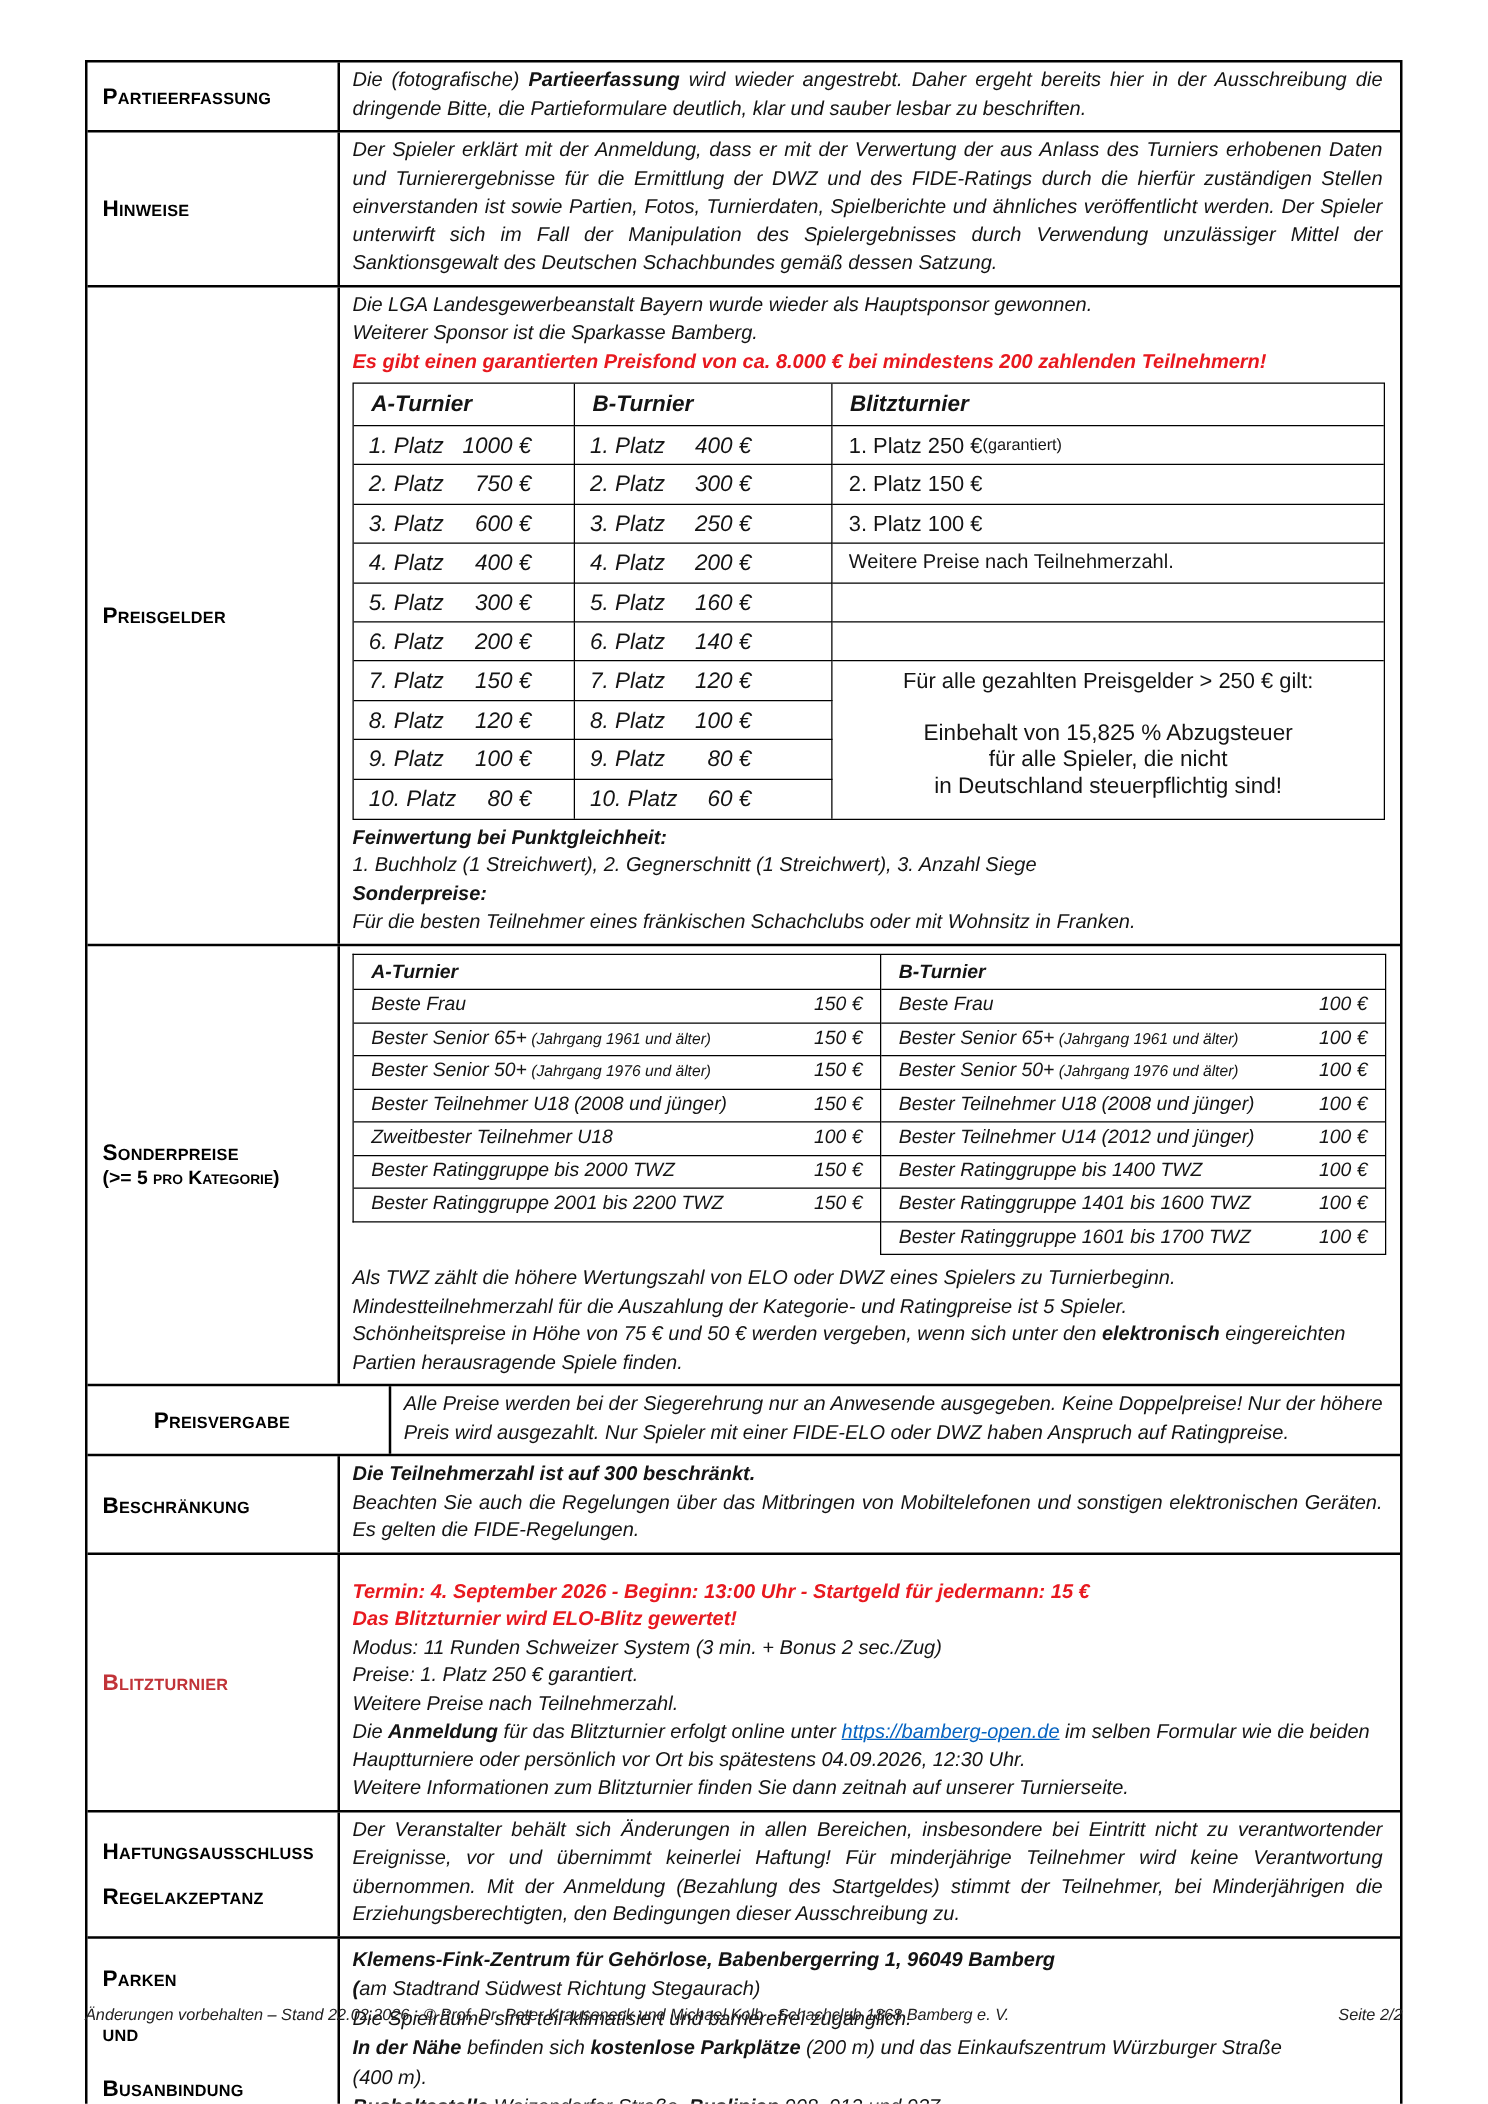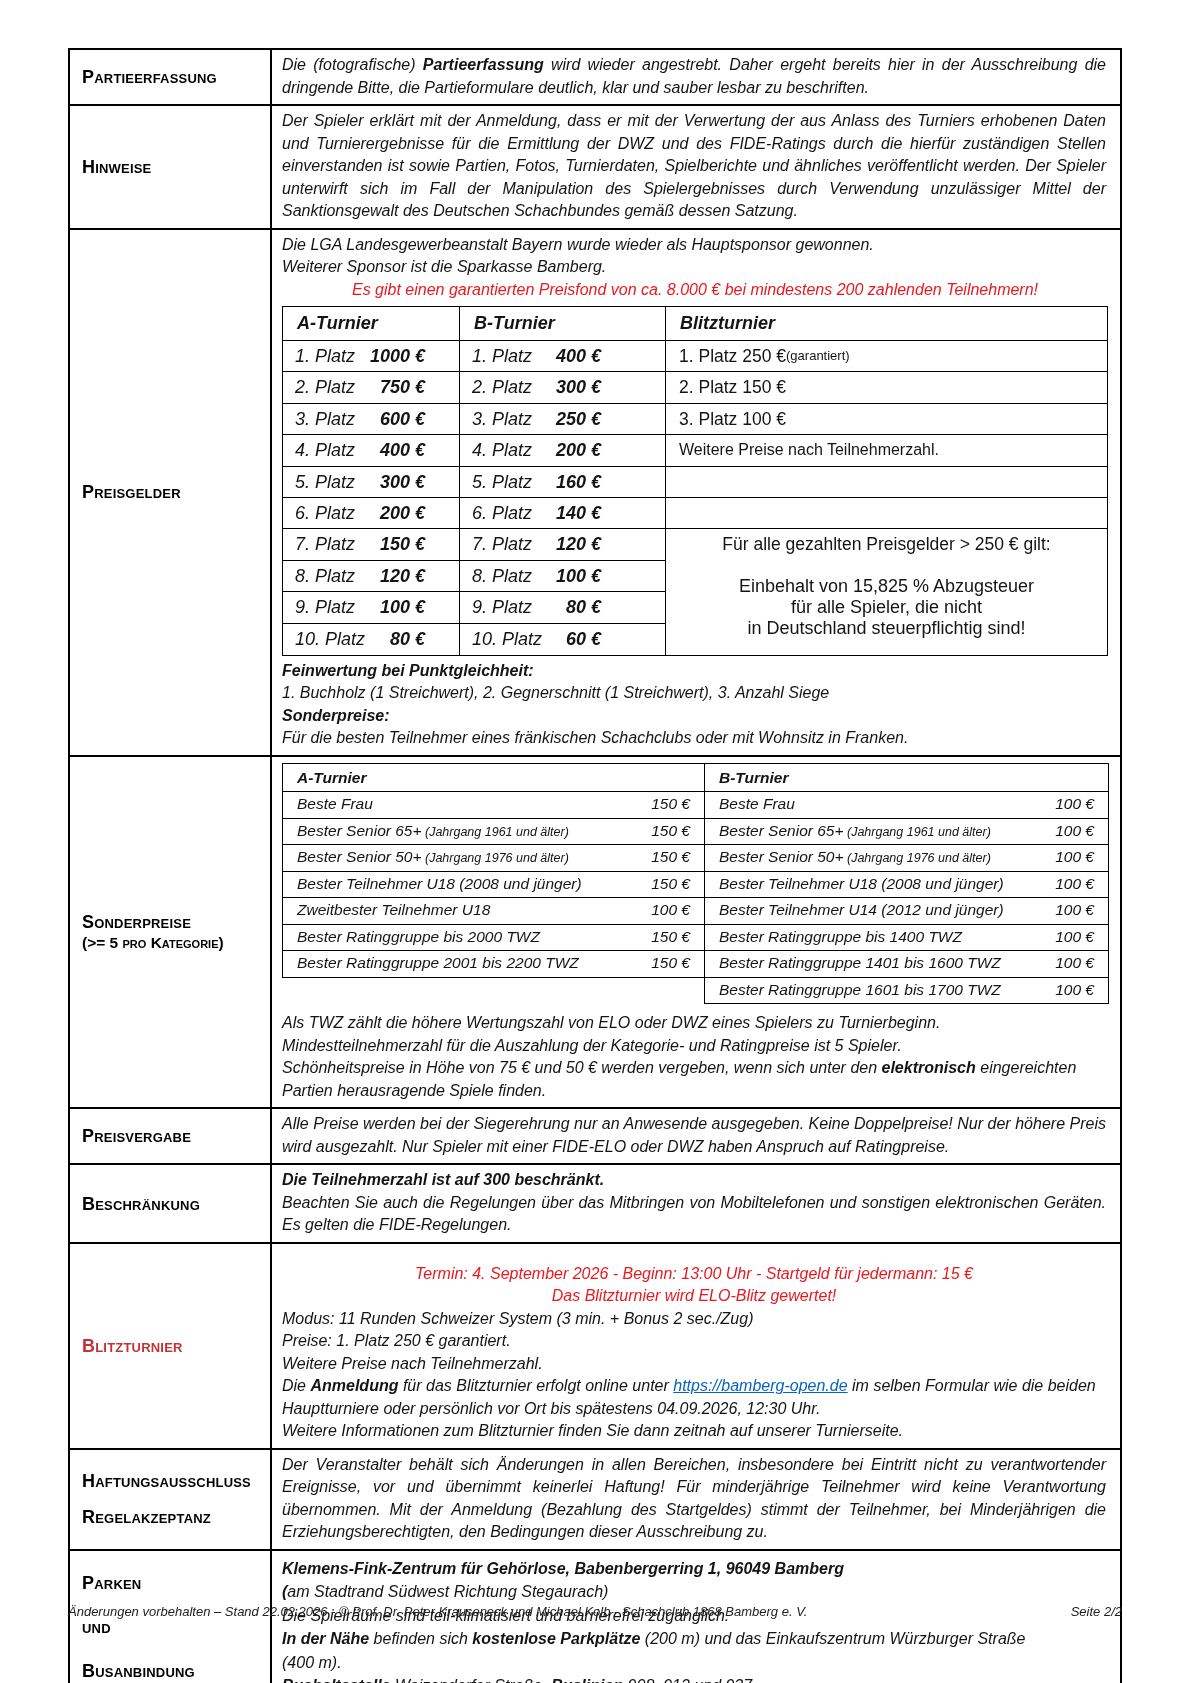--- a/index.html
+++ b/index.html
@@ -27,38 +27,38 @@
   .lbl-gap-sm{gap:14px;}
   .lbl-gap-lg{gap:22px;}
   .content-cell{
     flex:1;box-sizing:border-box;padding:4px 14px 5px 10px;
     font-style:italic;font-size:16px;line-height:22.5px;
   }
   .just{text-align:justify;}
   .b{font-weight:bold;}
   .seg-b{font-weight:bold;text-align:right;}
   .seg-small{font-size:13px;}
-  .redline{color:var(--red,#e8191f);font-weight:normal;text-align:center;}
+  .redline{color:var(--red,#e8191f);font-weight:bold;}
   .seg-link{color:var(--link,#0563c1);text-decoration:underline;}
   p.ln{margin:0;}
 
   
   .prize-table{
     display:grid;grid-template-columns:177px 206px 441px;
     grid-template-rows:34px repeat(10,31.4px);
     border:1.8px solid #000;width:824px;box-sizing:content-box;
     margin:5px 0 4px 0;font-size:18px;
   }
   .pt-cell{border-right:1.5px solid #000;border-bottom:1.5px solid #000;box-sizing:border-box;
     display:flex;align-items:center;}
   .pt-last-col{border-right:none;}
   .pt-bottom{border-bottom:none;}
   .pt-h{font-weight:bold;padding-left:14px;}
   .pt-ab{justify-content:space-between;padding:0 0 0 12px;}
-  .pt-ab .prize{font-weight:bold;}
+  .pt-ab .prize{}
   .pt-a-pad{padding-right:34px;}
   .pt-b-pad{padding-right:64px;}
   .pt-blitz{font-style:normal;padding-left:13px;font-size:17.5px;}
   .pt-merged{
     grid-row:span 4;border-right:none;border-bottom:none;box-sizing:border-box;
     display:flex;flex-direction:column;align-items:center;font-style:normal;
   }
   .tax-title{font-size:17.5px;line-height:31px;height:31px;}
   .tax-body{flex:1;display:flex;flex-direction:column;justify-content:center;
     text-align:center;font-size:18px;line-height:21px;}
@@ -307,21 +307,21 @@
               <span class="sp-price">100 €</span>
             </div>
         </div>
       </div>
       <p class="ln">Als TWZ zählt die höhere Wertungszahl von ELO oder DWZ eines Spielers zu Turnierbeginn.</p>
       <p class="ln">Mindestteilnehmerzahl für die Auszahlung der Kategorie- und Ratingpreise ist 5 Spieler.</p>
       <p class="ln"><span>Schönheitspreise in Höhe von 75 € und 50 € werden vergeben, wenn sich unter den </span><span class="seg-b">elektronisch</span><span> eingereichten Partien herausragende Spiele finden.</span></p>
     </div>
   </div>
 
-  <div class="sec" style="min-height:46px;">
+  <div class="sec" style="min-height:46px;padding-left:41px;">
     <div class="label-cell">
       <div class="label">Preisvergabe</div>
     </div>
     <div class="content-cell">
       <p class="ln just">Alle Preise werden bei der Siegerehrung nur an Anwesende ausgegeben. Keine Doppelpreise! Nur der höhere Preis wird ausgezahlt. Nur Spieler mit einer FIDE-ELO oder DWZ haben Anspruch auf Ratingpreise.</p>
     </div>
   </div>
 
   <div class="sec" style="min-height:68px;">
     <div class="label-cell">

